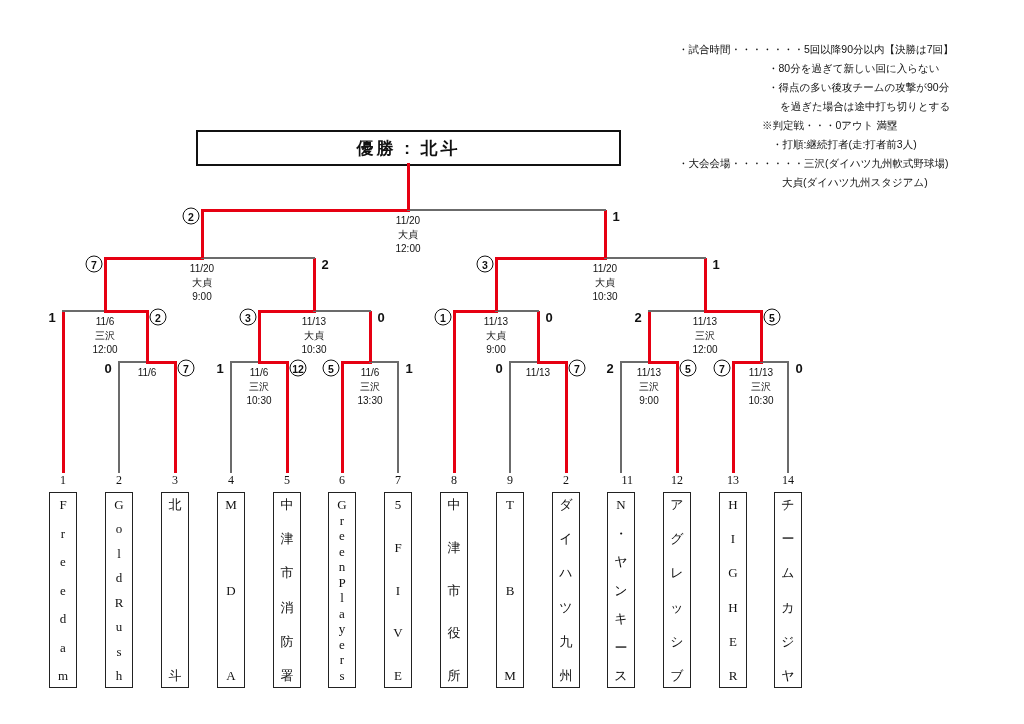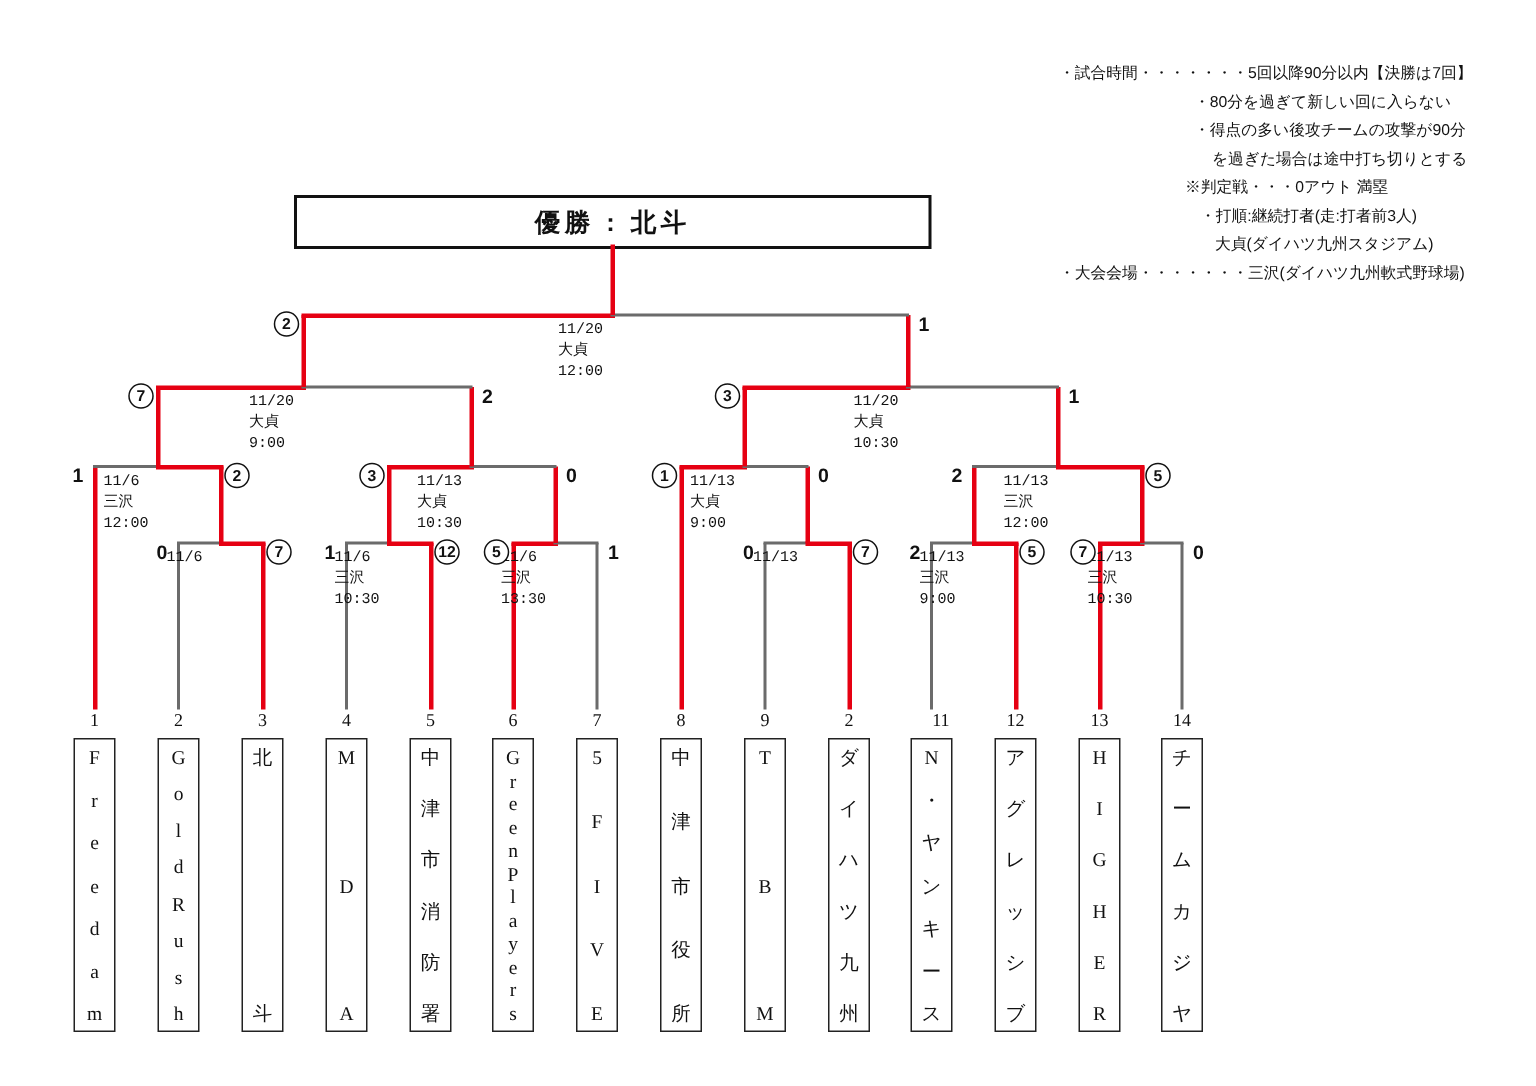--- a/index.html
+++ b/index.html
@@ -4,52 +4,52 @@
 <style>
   html,body{margin:0;padding:0;background:#fff;}
   #stage{position:relative;width:1024px;height:724px;background:#ffffff;overflow:hidden;
          font-family:"Liberation Sans",sans-serif;color:#111;}
   .title-box{position:absolute;left:160px;top:57px;width:488px;height:42px;
     border:2.5px solid #111;display:flex;align-items:center;justify-content:center;
     font-family:"Liberation Serif",serif;font-weight:bold;font-size:23px;letter-spacing:1px;}
   .champ-box{position:absolute;left:196px;top:130px;width:421px;height:32px;
     border:2px solid #111;display:flex;align-items:center;justify-content:center;
     font-weight:bold;font-size:17px;letter-spacing:3px;}
-  #rules{position:absolute;left:706px;top:40px;width:312px;font-size:10.5px;line-height:19px;}
+  #rules{position:absolute;left:678px;top:40px;width:312px;font-size:10.5px;line-height:19px;}
   .rule-line{white-space:nowrap;}
   .hline,.vline{position:absolute;}
   .team-num{position:absolute;width:24px;text-align:center;transform:translateX(-50%);
     font-family:"Liberation Serif",serif;font-size:12px;}
   .team-box{position:absolute;width:28px;box-sizing:border-box;border:1.5px solid #222;
     background:#fff;display:flex;flex-direction:column;justify-content:space-between;
     align-items:center;padding:5px 0;font-family:"Liberation Serif",serif;font-size:13px;}
   .team-box span{display:block;line-height:1;}
-  .mdate{position:absolute;width:72px;text-align:left;transform:translateX(-50%);
-    font-size:10px;line-height:12px;font-family:Liberation Mono, monospace;}
+  .mdate{position:absolute;width:72px;text-align:center;transform:translateX(-50%);
+    font-size:10px;line-height:12px;}
   .score{position:absolute;transform:translate(-50%,-50%);font-weight:bold;font-size:13px;}
   .score-circ{position:absolute;transform:translate(-50%,-50%);width:17px;height:17px;
     box-sizing:border-box;border:1.7px solid #111;border-radius:50%;background:#fff;
     display:flex;align-items:center;justify-content:center;font-weight:bold;font-size:10.5px;}
 </style>
 </head>
 <body>
 
 <div id="stage">
   <div class="champ-box">
     <span>優勝 : 北斗</span>
   </div>
   <div id="rules">
       <div class="rule-line" style="margin-left: 0px;">・試合時間・・・・・・・5回以降90分以内【決勝は7回】</div>
       <div class="rule-line" style="margin-left: 90px;">・80分を過ぎて新しい回に入らない</div>
       <div class="rule-line" style="margin-left: 90px;">・得点の多い後攻チームの攻撃が90分</div>
       <div class="rule-line" style="margin-left: 102px;">を過ぎた場合は途中打ち切りとする</div>
       <div class="rule-line" style="margin-left: 84px;">※判定戦・・・0アウト 満塁</div>
       <div class="rule-line" style="margin-left: 94px;">・打順:継続打者(走:打者前3人)</div>
+      <div class="rule-line" style="margin-left: 0px;">・大会会場・・・・・・・三沢(ダイハツ九州軟式野球場)</div>
       <div class="rule-line" style="margin-left: 104px;">大貞(ダイハツ九州スタジアム)</div>
-      <div class="rule-line" style="margin-left: 0px;">・大会会場・・・・・・・三沢(ダイハツ九州軟式野球場)</div>
     </div>
   <div id="bracket">
       <div class="vline" style="left: 61.5px; top: 311px; width: 3px; height: 162px; background: rgb(230, 0, 18);"></div>
       <div class="team-num" style="left: 63px; top: 473px;">1</div>
       <div class="team-box" style="left: 49px; top: 492px; height: 196px;">
         <span>F</span>
         <span>r</span>
         <span>e</span>
         <span>e</span>
         <span>d</span>

